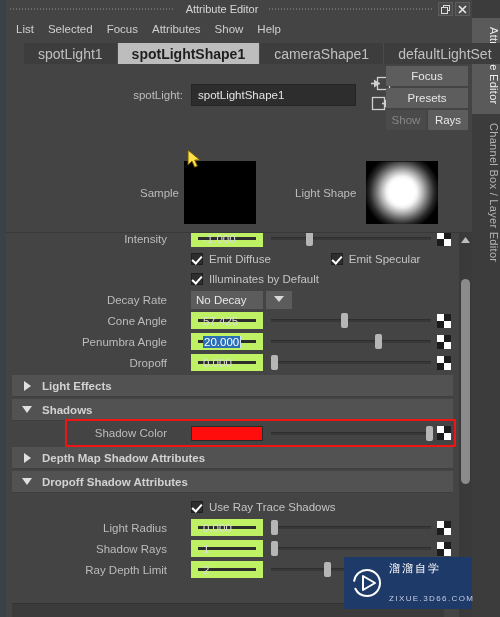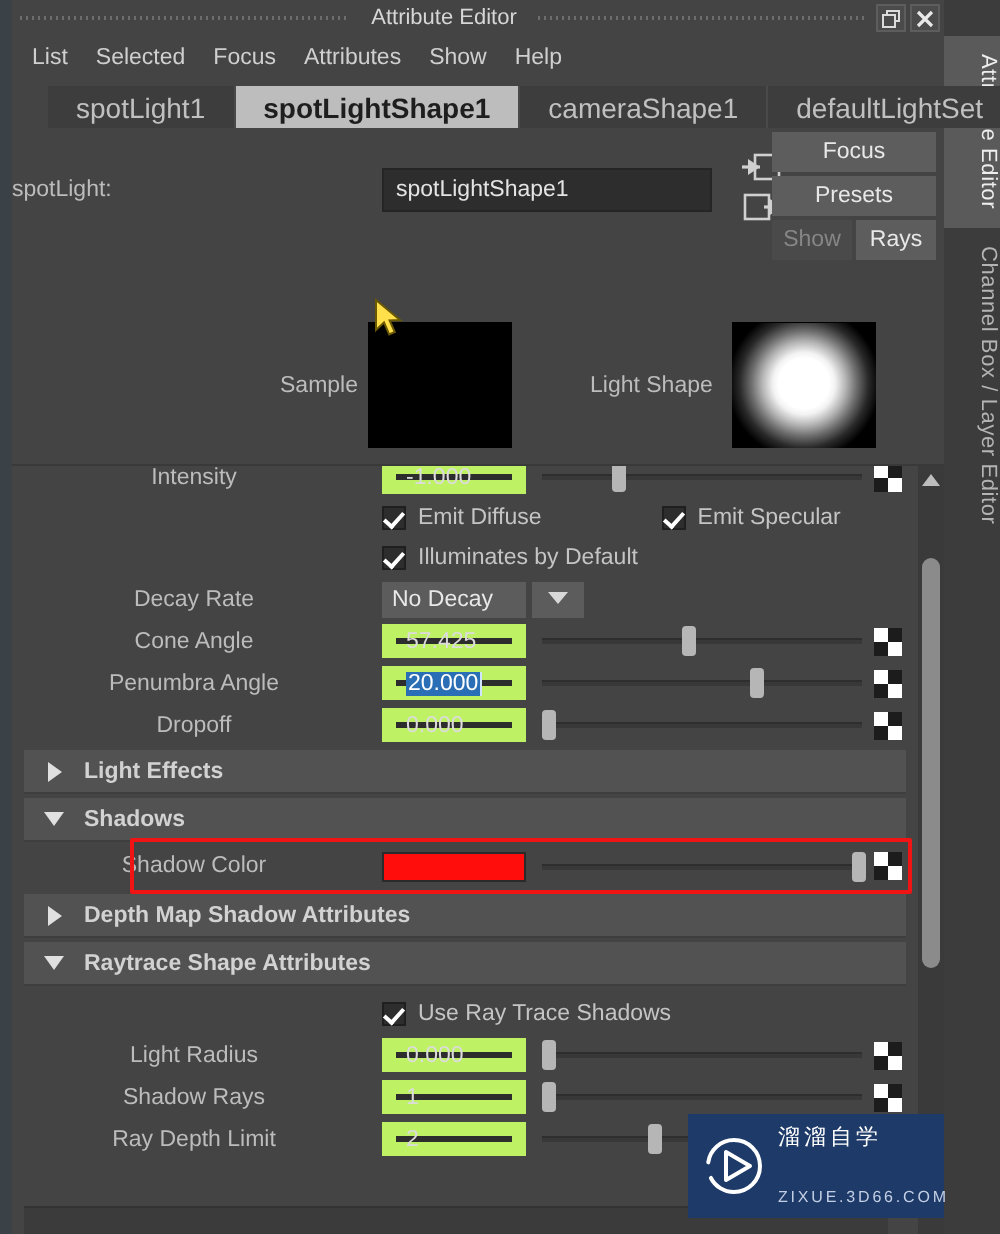--- a/index.html
+++ b/index.html
@@ -144,20 +144,21 @@
   }
   .node-row {
     display: flex;
     align-items: center;
     position: absolute;
     left: 0; top: 20px;
     width: 360px;
   }
   .node-label {
     width: 185px;
+    text-align: right;
     padding-right: 8px;
     color: #bcbcbc;
     font-size: 11.5px;
   }
   .node-field {
     width: 165px;
     height: 22px;
     background: #2d2d2d;
     border: 1px solid #252525;
     color: #e4e4e4;
@@ -259,22 +260,22 @@
 
   
   .arow {
     display: flex;
     align-items: center;
     height: 21px;
     padding-left: 0;
   }
   .alabel {
     width: 185px;
-    text-align: center;
-    padding-right: 3px;
+    text-align: right;
+    padding-right: 24px;
     color: #bcbcbc;
     font-size: 11.5px;
     white-space: nowrap;
     overflow: hidden;
   }
   .afield {
     width: 72px;
     height: 17px;
     background: #2d2d2d;
     border: 7px solid #bef264;
@@ -674,21 +675,21 @@
           </div>
           <div class="sec-label">Depth Map Shadow Attributes</div>
         </div>
 
         <div class="section">
           <div class="sec-tri">
             <svg width="10" height="7" viewBox="0 0 10 7">
                 <path d="M0 0 L10 0 L5 7 Z" fill="#e0e0e0"></path>
               </svg>
           </div>
-          <div class="sec-label">Raytrace Shape Attributes</div>
+          <div class="sec-label">Dropoff Shadow Attributes</div>
         </div>
 
         <div class="cbrow" style="margin-top:4px;">
           <div class="cbpad"></div>
           <div class="cb on"></div>
           <div class="cblabel">Use Ray Trace Shadows</div>
         </div>
 
         <div class="arow">
           <div class="alabel">Light Radius</div>

